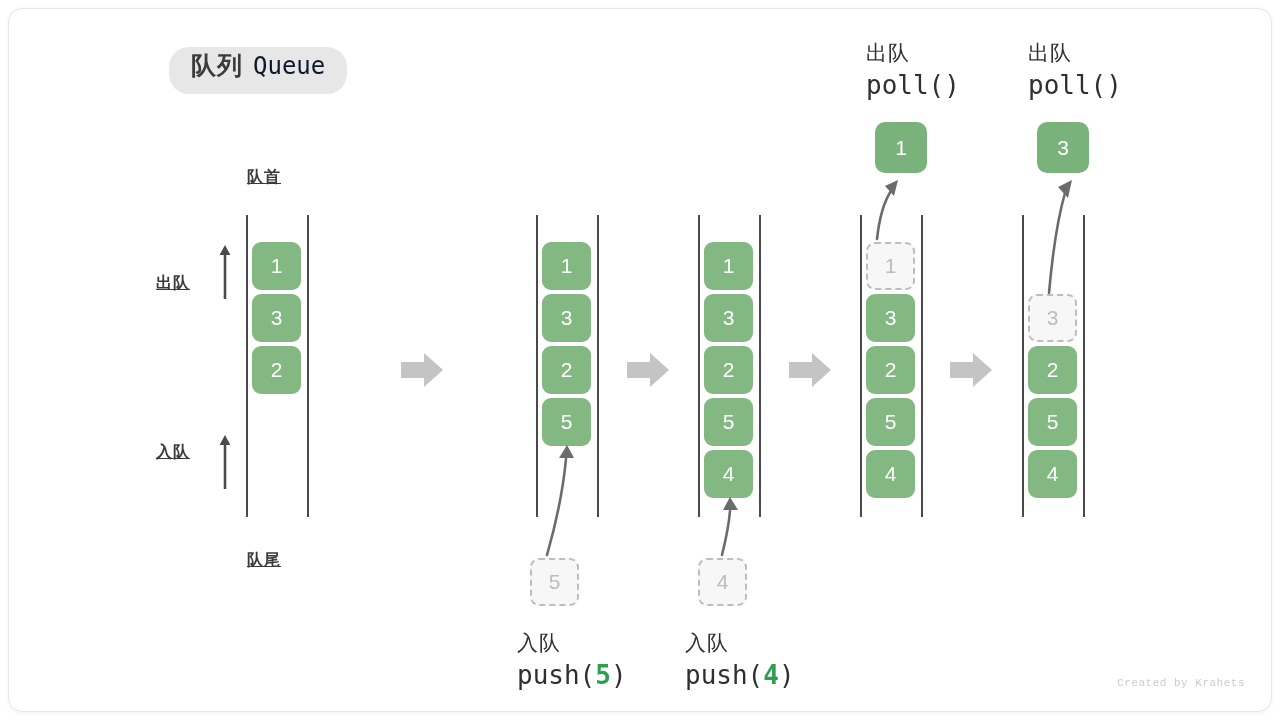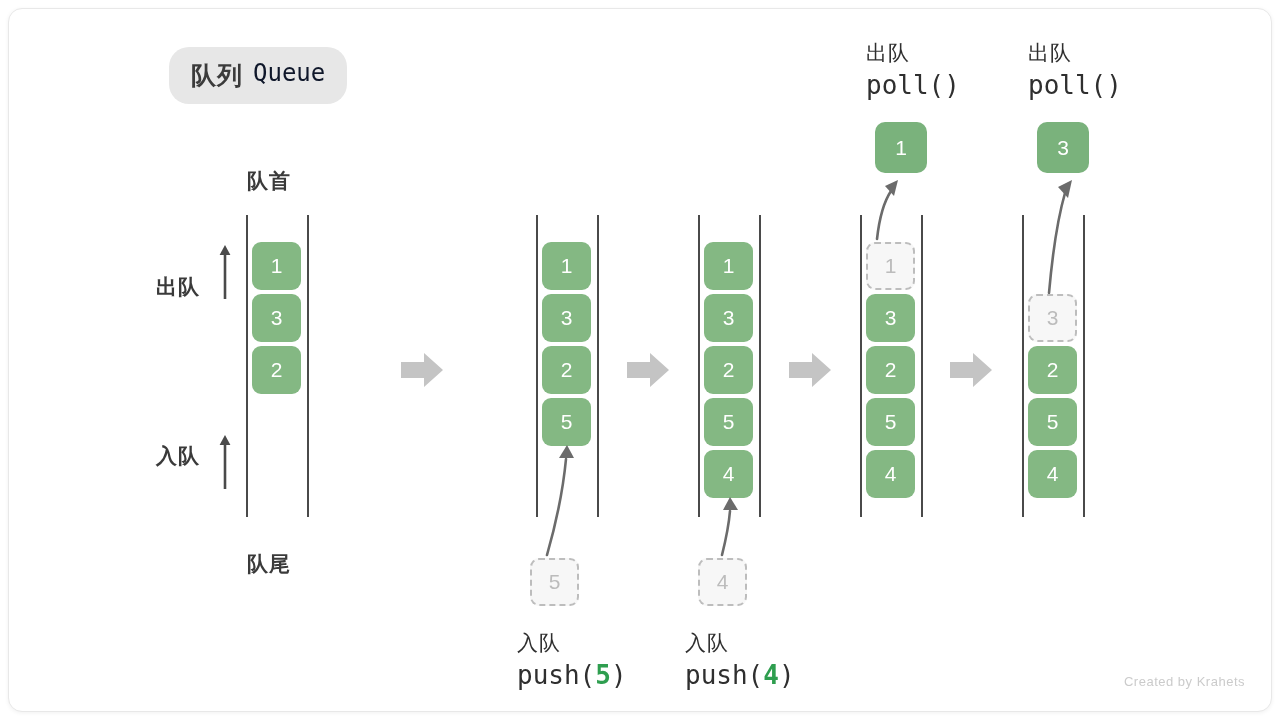--- a/index.html
+++ b/index.html
@@ -25,48 +25,49 @@
     box-sizing: border-box;
     box-shadow: 0 1px 4px rgba(0,0,0,0.06);
     overflow: hidden;
   }
 
   
   .title-badge {
     position: absolute;
     left: 160px;
     top: 38px;
-    padding: 12px 22px 12px 22px;
+    padding: 2px 22px 12px 22px;
     background: #e7e7e7;
     border-radius: 20px;
     display: flex;
-    align-items: flex-start;
+    align-items: center;
     gap: 10px;
     white-space: nowrap;
   }
   .title-cn {
     font-size: 25px;
     font-weight: bold;
     color: #3b3b3b;
     letter-spacing: 1px;
   }
   .title-en {
     font-family: "DejaVu Sans Mono", "Liberation Mono", monospace;
     font-size: 24px;
     color: #0f172a;
   }
 
   
   .cn-label {
     position: absolute;
-    font-size: 21px;
+    font-size: 16px;
     font-weight: bold;
     color: #3a3a3a;
     white-space: nowrap;
     letter-spacing: 1px;
+    text-decoration: underline;
   }
   .op-caption {
     position: absolute;
     white-space: nowrap;
     text-align: left;
   }
   .op-caption .op-cn {
     display: block;
     font-size: 21px;
     color: #2f2f2f;
@@ -135,22 +136,22 @@
   
   .curve-arrow {
     position: absolute;
   }
 
   
   .credit {
     position: absolute;
     right: 26px;
     bottom: 22px;
-    font-family: Liberation Sans, sans-serif;
-    font-size: 13px;
+    font-family: Liberation Mono, monospace;
+    font-size: 11px;
     color: #cbcbcb;
     letter-spacing: 0.5px;
     white-space: nowrap;
   }
 </style>
 </head>
 <body>
 
 <div class="card">
 

